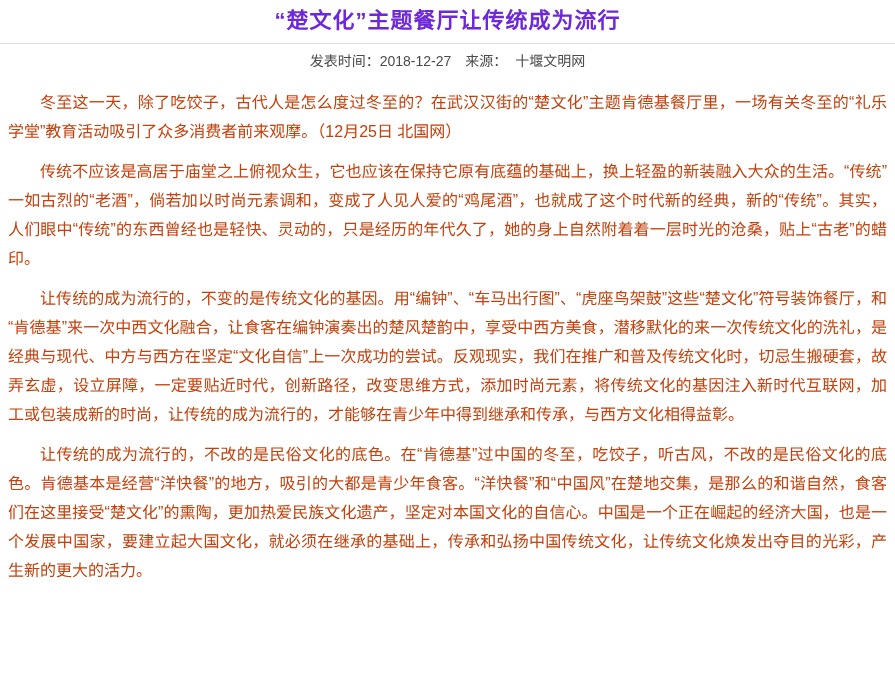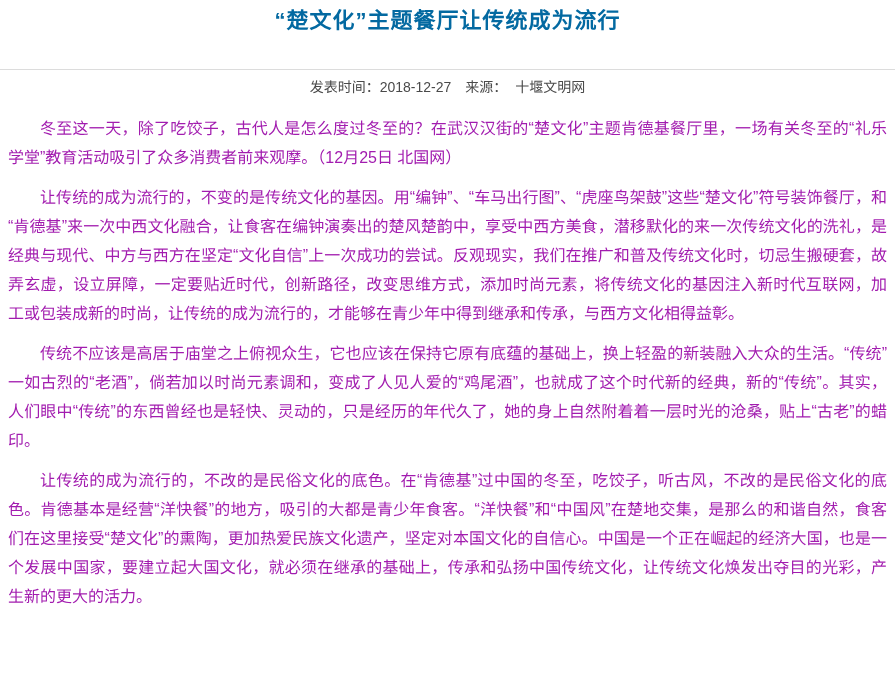--- a/index.html
+++ b/index.html
@@ -22,48 +22,47 @@
     padding: 9px 10px 10px;
     line-height: 24px;
   }
   .meta-bar {
     border-top: 1px solid #dcdcdc;
     text-align: center;
     font-size: 14px;
     color: #4a4a4a;
     padding: 8px 16px 9px;
     line-height: 18px;
-    margin-top: 26px;
   }
   .meta-bar .src-label { margin-left: 14px; }
   .meta-bar .src-name  { margin-left: 8px; }
   .content {
     padding: 9px 8px 10px 8px;
   }
   .content p {
     font-size: 16px;
     line-height: 29px;
-    color: #a21caf;
+    color: #c2410c;
     text-align: justify;
     text-indent: 2em;
     margin-bottom: 11px;
   }
   .content p:last-child { margin-bottom: 0; }
 </style>
 </head>
 <body>
 
 <div class="page">
 
-  <h1 class="title" style="color: #0369a1;">“楚文化”主题餐厅让传统成为流行</h1>
+  <h1 class="title" style="color: #6d28d9;">“楚文化”主题餐厅让传统成为流行</h1>
 
   <div class="meta-bar">
     <span>发表时间：</span><span>2018-12-27</span><span class="src-label">来源：</span><span class="src-name">十堰文明网</span>
   </div>
 
   <div class="content">
     <p>冬至这一天，除了吃饺子，古代人是怎么度过冬至的？在武汉汉街的“楚文化”主题肯德基餐厅里，一场有关冬至的“礼乐学堂”教育活动吸引了众多消费者前来观摩。（12月25日 北国网）</p>
+    <p>传统不应该是高居于庙堂之上俯视众生，它也应该在保持它原有底蕴的基础上，换上轻盈的新装融入大众的生活。“传统”一如古烈的“老酒”，倘若加以时尚元素调和，变成了人见人爱的“鸡尾酒”，也就成了这个时代新的经典，新的“传统”。其实，人们眼中“传统”的东西曾经也是轻快、灵动的，只是经历的年代久了，她的身上自然附着着一层时光的沧桑，贴上“古老”的蜡印。</p>
     <p>让传统的成为流行的，不变的是传统文化的基因。用“编钟”、“车马出行图”、“虎座鸟架鼓”这些“楚文化”符号装饰餐厅，和“肯德基”来一次中西文化融合，让食客在编钟演奏出的楚风楚韵中，享受中西方美食，潜移默化的来一次传统文化的洗礼，是经典与现代、中方与西方在坚定“文化自信”上一次成功的尝试。反观现实，我们在推广和普及传统文化时，切忌生搬硬套，故弄玄虚，设立屏障，一定要贴近时代，创新路径，改变思维方式，添加时尚元素，将传统文化的基因注入新时代互联网，加工或包装成新的时尚，让传统的成为流行的，才能够在青少年中得到继承和传承，与西方文化相得益彰。</p>
-    <p>传统不应该是高居于庙堂之上俯视众生，它也应该在保持它原有底蕴的基础上，换上轻盈的新装融入大众的生活。“传统”一如古烈的“老酒”，倘若加以时尚元素调和，变成了人见人爱的“鸡尾酒”，也就成了这个时代新的经典，新的“传统”。其实，人们眼中“传统”的东西曾经也是轻快、灵动的，只是经历的年代久了，她的身上自然附着着一层时光的沧桑，贴上“古老”的蜡印。</p>
     <p>让传统的成为流行的，不改的是民俗文化的底色。在“肯德基”过中国的冬至，吃饺子，听古风，不改的是民俗文化的底色。肯德基本是经营“洋快餐”的地方，吸引的大都是青少年食客。“洋快餐”和“中国风”在楚地交集，是那么的和谐自然，食客们在这里接受“楚文化”的熏陶，更加热爱民族文化遗产，坚定对本国文化的自信心。中国是一个正在崛起的经济大国，也是一个发展中国家，要建立起大国文化，就必须在继承的基础上，传承和弘扬中国传统文化，让传统文化焕发出夺目的光彩，产生新的更大的活力。</p>
   </div>
 
 </div>
 
 </body></html>

